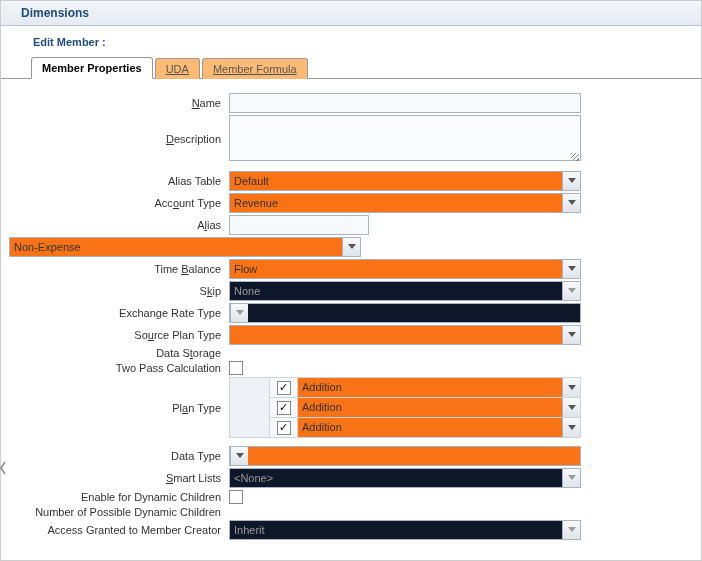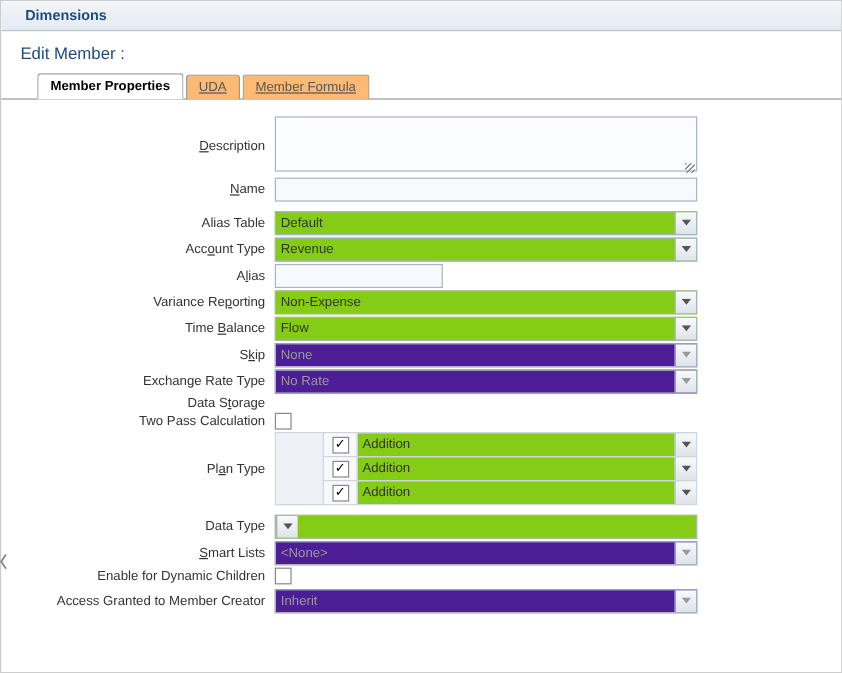--- a/index.html
+++ b/index.html
@@ -17,24 +17,24 @@
     background: linear-gradient(#f3f6fa, #e4eaf2);
     border-bottom: 1px solid #b8c4d4;
     padding: 5px 20px;
   }
   .header-bar .title {
     color: #1e4b7b;
     font-weight: bold;
     font-size: 12px;
   }
   .subheader {
-    padding: 10px 12px 8px 16px;
+    padding: 10px 12px 8px 32px;
     color: #1e4b7b;
-    font-weight: normal;
-    font-size: 14px;
+    font-weight: bold;
+    font-size: 11px;
   }
   .tabs {
     display: flex;
     align-items: flex-end;
     padding-left: 30px;
     border-bottom: 1px solid #999;
   }
   .tab {
     padding: 4px 10px;
     border: 1px solid #999;
@@ -98,26 +98,26 @@
     position: absolute;
     right: 2px; bottom: 2px;
     width: 8px; height: 8px;
     background: repeating-linear-gradient(135deg,#888,#888 1px,transparent 1px,transparent 3px);
     pointer-events: none;
   }
   .select-wrap {
     display: flex;
     width: 100%;
     border: 1px solid #a8b4c4;
-    background: #84cc16;
+    background: #f97316;
     height: 20px;
     align-items: stretch;
   }
   .select-wrap.disabled {
-    background: #4c1d95;
+    background: #0f172a;
     color: #999;
   }
   .select-value {
     flex: 1;
     padding: 2px 4px;
     line-height: 15px;
     white-space: nowrap;
     overflow: hidden;
   }
   .select-arrow {
@@ -188,37 +188,37 @@
   <div class="tab">
     <span>UDA</span>
   </div>
   <div class="tab">
     <span>Member Formula</span>
   </div>
 </div>
 
 <div class="form-area">
 
+  <div class="row">
+    <div class="label"><span class="u">N</span>ame</div>
+    <div class="control">
+        <input class="textbox" value="" style="">
+      </div>
+  </div>
+
   <div class="row desc">
     <div class="label"><span class="u">D</span>escription</div>
     <div class="control">
       <div class="textarea-wrap">
         <textarea class="textarea" style=""></textarea>
         <div class="resize-grip"></div>
       </div>
     </div>
   </div>
 
-  <div class="row">
-    <div class="label"><span class="u">N</span>ame</div>
-    <div class="control">
-        <input class="textbox" value="" style="">
-      </div>
-  </div>
-
   <div style="height:6px"></div>
 
   <div class="row">
     <div class="label">Alias Table</div>
     <div class="control">
       <div class="select-wrap">
         <div class="select-value">Default</div>
         <div class="select-arrow">
             <svg viewBox="0 0 8 6">
               <path d="M0 0 L8 0 L4 5 Z" fill="#555"></path>
@@ -243,21 +243,20 @@
   </div>
 
   <div class="row">
     <div class="label">A<span class="u">l</span>ias</div>
     <div class="control">
         <input class="textbox" style="width: 140px;" value="">
       </div>
   </div>
 
   <div class="row">
-    <div class="label">Variance Re<span class="u">p</span>orting</div>
     <div class="control">
       <div class="select-wrap">
         <div class="select-value">Non-Expense</div>
         <div class="select-arrow">
             <svg viewBox="0 0 8 6">
               <path d="M0 0 L8 0 L4 5 Z" fill="#555"></path>
             </svg>
           </div>
       </div>
     </div>
@@ -288,30 +287,42 @@
             </svg>
           </div>
       </div>
     </div>
   </div>
 
   <div class="row disabled-text">
     <div class="label">Exchange Rate Type</div>
     <div class="control">
       <div class="select-wrap disabled">
-        <div class="select-value">No Rate</div>
         <div class="select-arrow">
             <svg viewBox="0 0 8 6">
               <path d="M0 0 L8 0 L4 5 Z" fill="#999"></path>
             </svg>
           </div>
       </div>
     </div>
   </div>
 
+  <div class="row">
+    <div class="label">So<span class="u">u</span>rce Plan Type</div>
+    <div class="control">
+      <div class="select-wrap">
+        <div class="select-value"></div>
+        <div class="select-arrow">
+            <svg viewBox="0 0 8 6">
+              <path d="M0 0 L8 0 L4 5 Z" fill="#555"></path>
+            </svg>
+          </div>
+      </div>
+    </div>
+  </div>
 
   <div class="row">
     <div class="label">Data S<span class="u">t</span>orage</div>
   </div>
 
   <div class="row">
     <div class="label">Two Pass Calculation</div>
     <div class="control">
         <span class="checkbox"></span>
       </div>
@@ -397,20 +408,21 @@
   </div>
 
   <div class="row">
     <div class="label">Enable for Dynamic Children</div>
     <div class="control">
         <span class="checkbox"></span>
       </div>
   </div>
 
   <div class="row">
+    <div class="label">Number of Possible Dynamic Children</div>
   </div>
 
   <div class="row disabled-text">
     <div class="label">Access Granted to Member Creator</div>
     <div class="control">
       <div class="select-wrap disabled">
         <div class="select-value">Inherit</div>
         <div class="select-arrow">
             <svg viewBox="0 0 8 6">
               <path d="M0 0 L8 0 L4 5 Z" fill="#999"></path>

